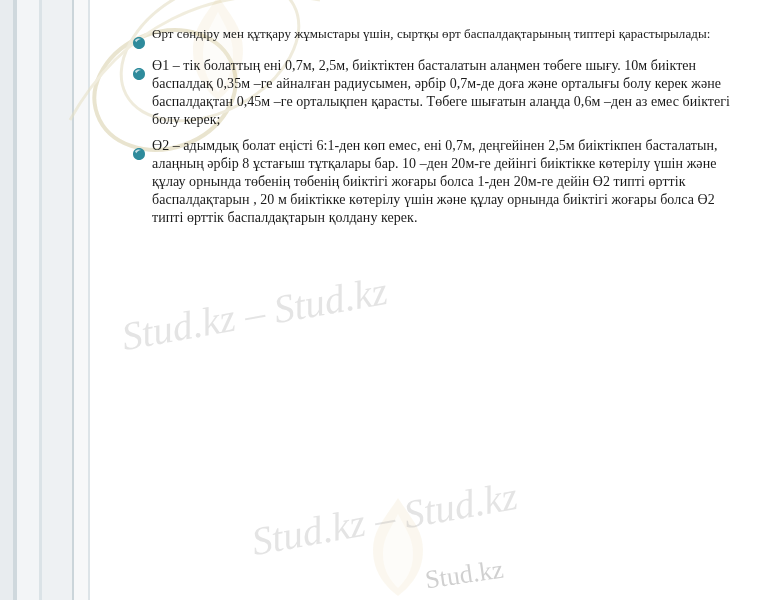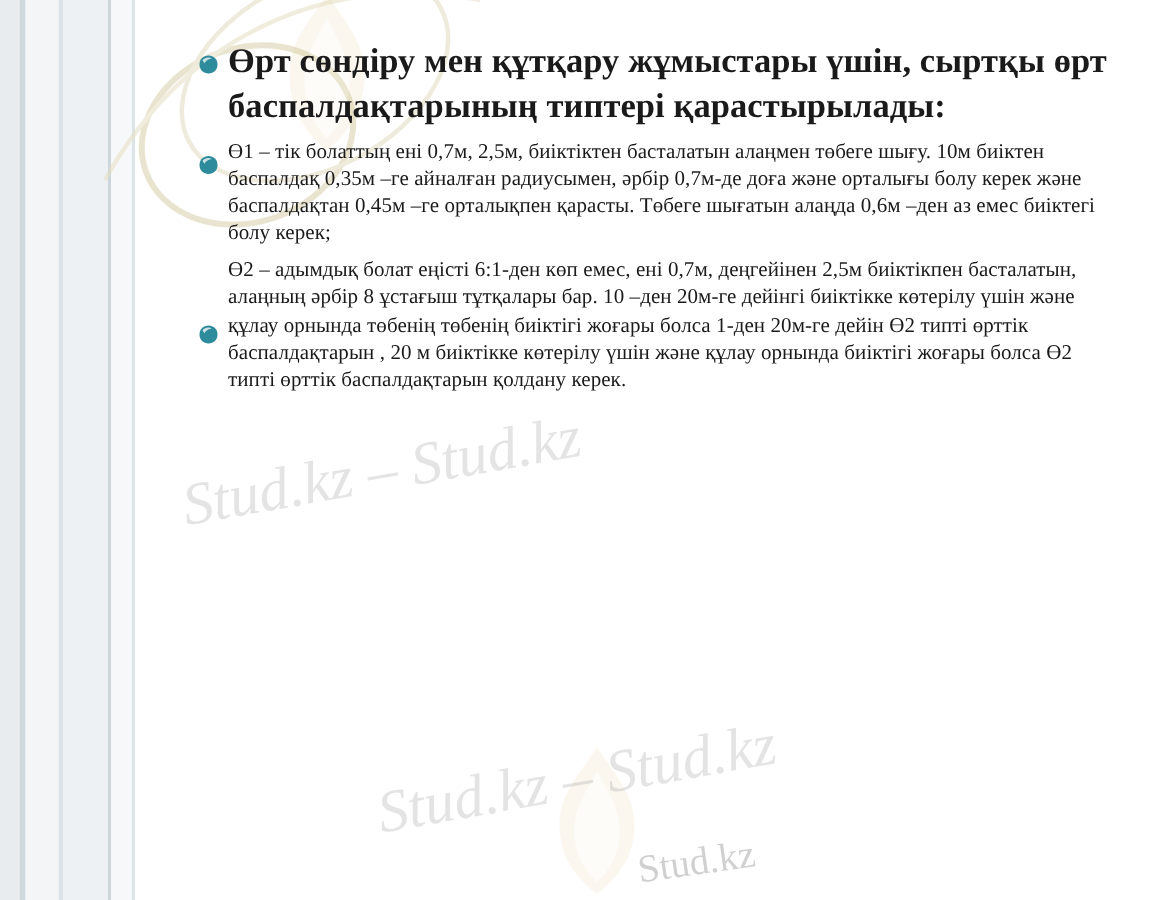--- a/index.html
+++ b/index.html
@@ -115,26 +115,26 @@
   .bullet svg { display: block; }
   .ptext {
     flex: 1 1 auto;
     font-size: 14px;
     line-height: 1.295;
     color: #1a1a1a;
     text-align: left;
     letter-spacing: 0.05px;
   }
   .para.first .ptext {
-    font-weight: bold;
-    font-size: 23px;
+    font-weight: normal;
+    font-size: 13px;
     line-height: 1.30;
   }
   .para.p2 { margin-top: 4px; }
-  .para.p3 { margin-top: 6px; align-items: center; }
+  .para.p3 { margin-top: 6px; }
 </style>
 </head>
 <body>
 
 <div class="slide">
 
   <div class="left-band">
     <div class="stripe s1"></div>
     <div class="stripe s2"></div>
     <div class="stripe s3"></div>

